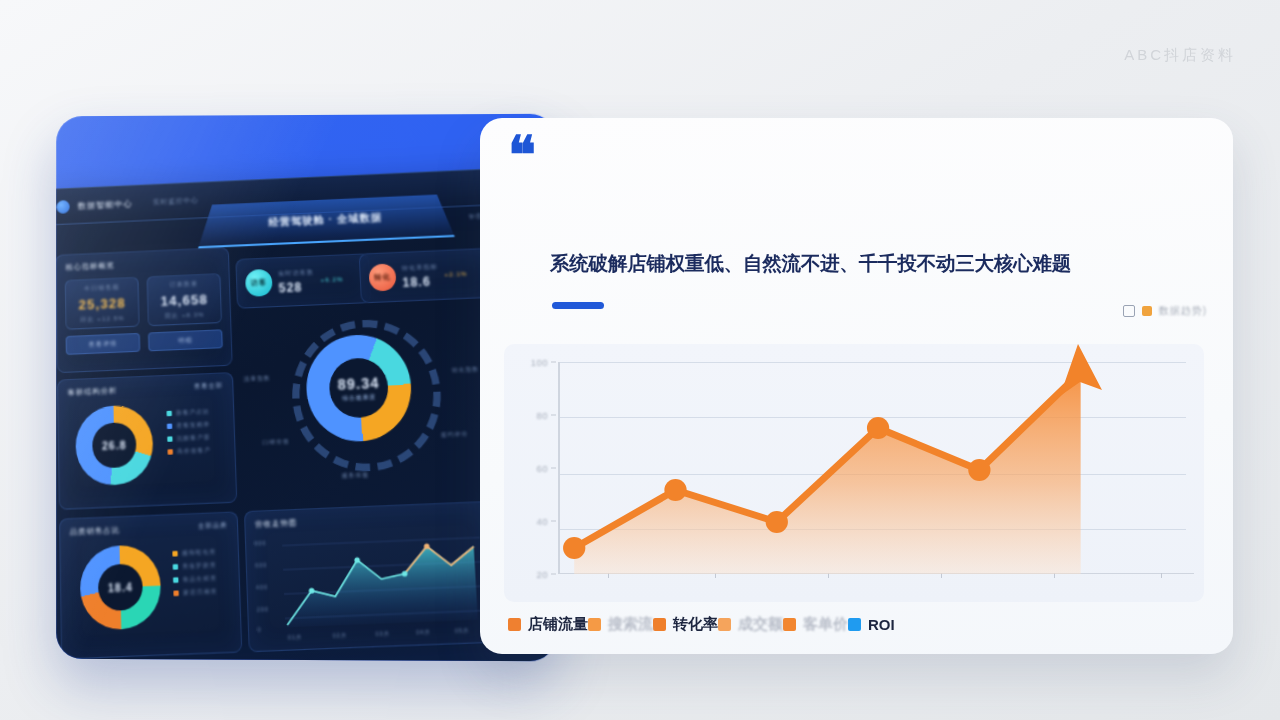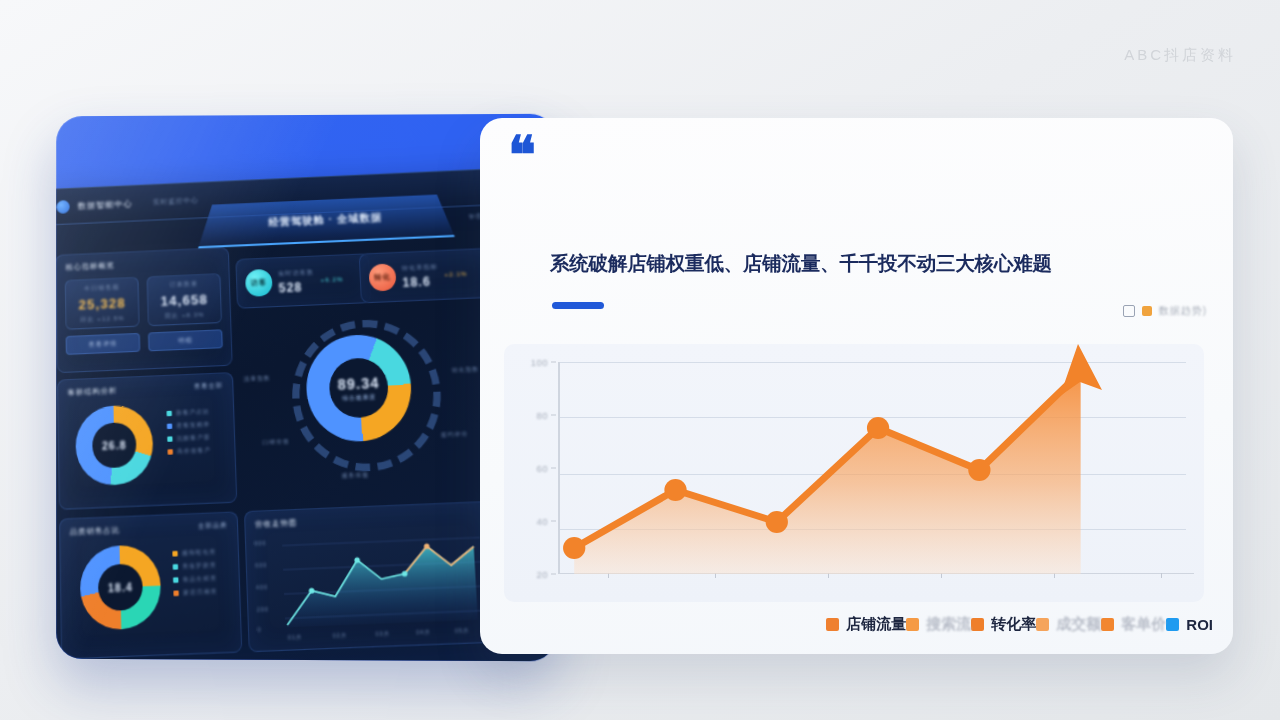--- a/index.html
+++ b/index.html
@@ -190,21 +190,21 @@
   .ytick{position:absolute;right:2px;width:5px;height:1px;background:#c3c9d4;transform:translateY(-50%);}
   .plot{position:absolute;left:54px;top:18px;right:18px;bottom:28px;}
   .gridline{position:absolute;left:0;right:0;height:1px;background:rgba(190,200,216,.55);}
   .axis-y{position:absolute;left:0;top:0;bottom:0;width:1.5px;background:#cfd5df;}
   .axis-x{position:absolute;left:0;right:-8px;bottom:0;height:1.5px;background:#cfd5df;}
   .xtick{position:absolute;bottom:-4px;width:1px;height:5px;background:#c3c9d4;}
 
   
   .legend{
     position:absolute;left:28px;right:20px;bottom:20px;
-    display:flex;align-items:center;justify-content:flex-end;
+    display:flex;align-items:center;justify-content:flex-start;
   }
   .lg-item{display:flex;align-items:center;gap:7px;}
   .lg-sw{width:13px;height:13px;border-radius:2px;flex:none;}
   .lg-lb{font-size:15px;font-weight:700;color:#1d2640;white-space:nowrap;}
   .lg-lb.faded{color:#b9bec9;font-weight:700;filter:blur(1.15px);}
 </style>
 </head>
 <body>
 
 <div class="watermark">ABC抖店资料</div>
@@ -442,21 +442,21 @@
       </div>
 
     </div>
   </div>
 </div>
 
 <div class="content-card">
 
   <div class="quote-mark">❝</div>
 
-  <h2 class="subhead">系统破解店铺权重低、店铺流量、千千投不动三大核心难题</h2>
+  <h2 class="subhead">系统破解店铺权重低、自然流不进、千千投不动三大核心难题</h2>
   <div class="accent-bar"></div>
 
   <div class="chart-head">
     <span class="ico"></span>
     <span class="dot"></span>
     <span class="txt">数据趋势)</span>
   </div>
 
   <div class="chart-box">
 

